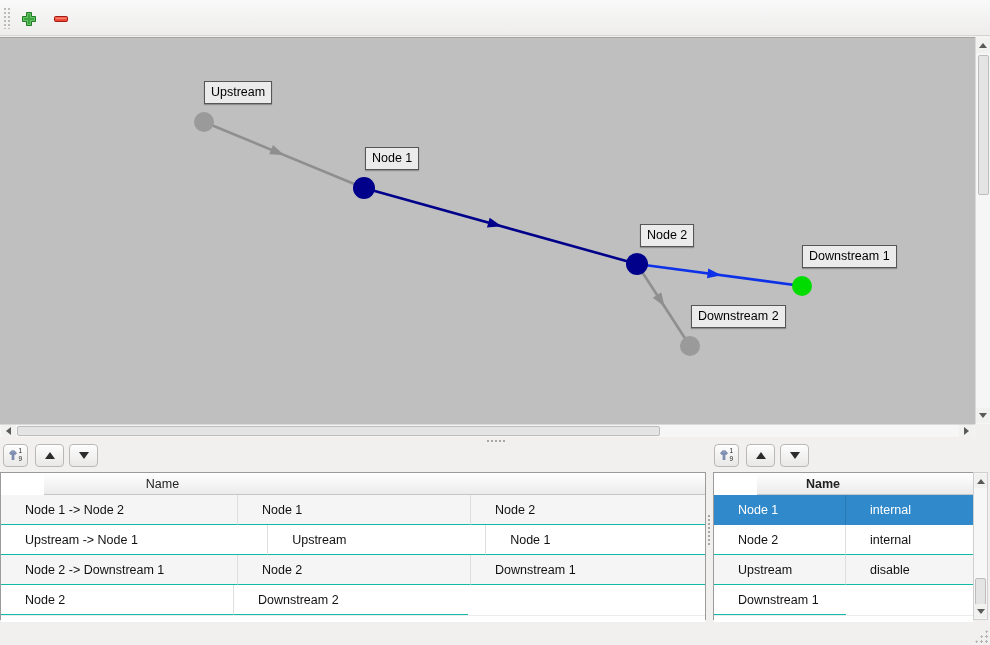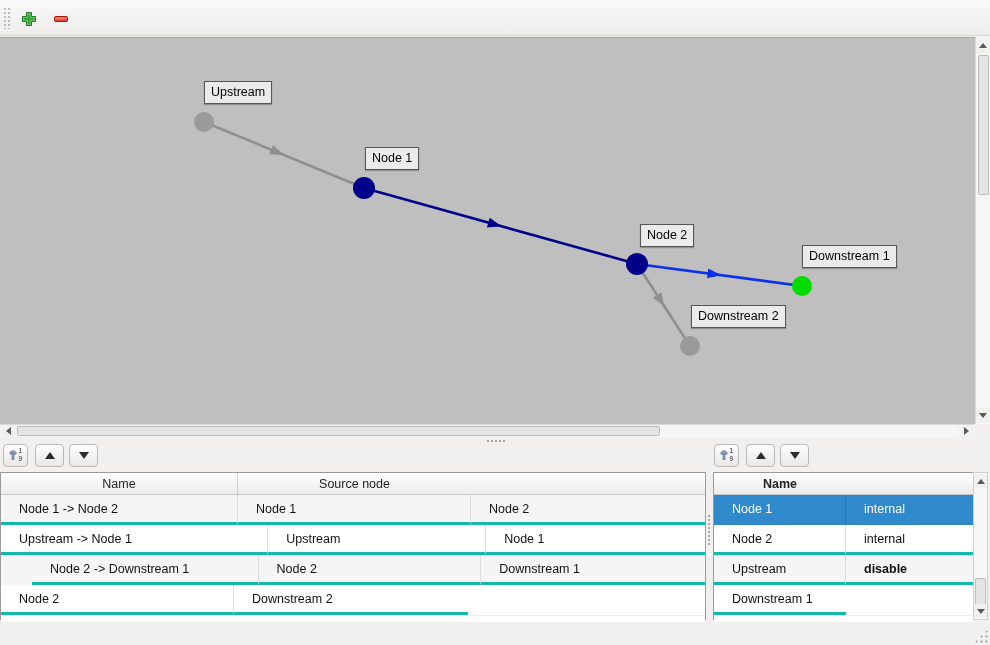--- a/index.html
+++ b/index.html
@@ -47,28 +47,28 @@
   .mini-btn { position:absolute; top:444px; height:23px; border:1px solid #b9b8b7; border-radius:4px;
     background:linear-gradient(#fdfdfd,#e9e8e7); box-shadow:inset 0 1px 0 #fff; cursor:pointer;
     display:flex; align-items:center; justify-content:center; }
   .tri-btn-up   { border-left:5px solid transparent; border-right:5px solid transparent; border-bottom:7px solid #2c2c2c; }
   .tri-btn-down { border-left:5px solid transparent; border-right:5px solid transparent; border-top:7px solid #2c2c2c; }
 
   
   .grid { position:absolute; top:472px; background:#fff; border:1px solid #9b9b9b; font-size:12.5px; color:#111; }
   .grid-l { left:0;  width:706px; height:148px; }
   .grid-r { left:713px; width:261px; height:148px; }
-  .g-head { display:flex; height:22px; background:linear-gradient(#ffffff,#ebebeb); border-bottom:1px solid #c6c6c6; }
+  .g-head { display:flex; height:22px; background:linear-gradient(#ffffff,#ebebeb); border-bottom:1px solid #c6c6c6;margin-left:43px; }
   .g-hcell { display:flex; align-items:center; justify-content:center; border-right:1px solid #d2d2d2; color:#222; }
   .g-hcell:last-child { border-right:none; }
   .grid-r .g-hcell { font-weight:bold; }
   .g-row { display:flex; height:30px; }
   .g-row:nth-child(odd)  { background:#ffffff; }
   .g-row:nth-child(even) { background:#f5f5f5; }
-  .g-cell { display:flex; align-items:center; padding-left:18px; border-right:1px solid #dedede; border-bottom:3px solid #14b8a6; overflow:hidden; white-space:nowrap; }
+  .g-cell { display:flex; align-items:center; padding-left:24px; border-right:1px solid #dedede; border-bottom:1px solid #14b8a6; overflow:hidden; white-space:nowrap; }
   .g-cell:last-child { border-right:none; }
   .g-row.selected, .g-row.selected:nth-child(odd) { background:#3089ca; color:#fff; }
   .g-row.selected .g-cell { border-right-color:#2a78b2; border-bottom-color:#3089ca; }
   .g-tail { height:7px; border-top:1px solid #ececec; background:#fff; }
 
   
   .sb-rt { position:absolute; left:973px; top:472px; width:15px; height:148px; background:#f7f7f7; border:1px solid #cfcfcf; }
   .sb-rt .sb-btn { left:0; width:13px; height:14px; }
   .sb-rt .sb-thumb { left:1px; width:11px; }
 
@@ -172,34 +172,33 @@
 <button class="mini-btn" style="left:746px; width:29px;">
     <div class="tri-btn-up"></div>
   </button>
 <button class="mini-btn" style="left:780px; width:29px;">
     <div class="tri-btn-down"></div>
   </button>
 
 <div class="grid grid-l">
   <div class="g-head">
     <div class="g-hcell" style="width:237px;">Name</div>
-    <div class="g-hcell" style="width:233px;">Source node</div>
   </div>
   <div class="g-row">
     <div class="g-cell" style="width:237px;">Node 1 -&gt; Node 2</div>
     <div class="g-cell" style="width:233px;">Node 1</div>
     <div class="g-cell" style="width:234px;">Node 2</div>
   </div>
   <div class="g-row">
     <div class="g-cell" style="width:286px;">Upstream -&gt; Node 1</div>
     <div class="g-cell" style="width:233px;">Upstream</div>
     <div class="g-cell" style="width:234px;">Node 1</div>
   </div>
   <div class="g-row">
-    <div class="g-cell" style="width:237px;margin-left:31px;">Node 2 -&gt; Downstream 1</div>
+    <div class="g-cell" style="width:237px;">Node 2 -&gt; Downstream 1</div>
     <div class="g-cell" style="width:233px;">Node 2</div>
     <div class="g-cell" style="width:234px;">Downstream 1</div>
   </div>
   <div class="g-row">
     <div class="g-cell" style="width:233px;">Node 2</div>
     <div class="g-cell" style="width:234px;">Downstream 2</div>
   </div>
   <div class="g-tail"></div>
 </div>
 
@@ -214,21 +213,21 @@
   <div class="g-row selected">
     <div class="g-cell" style="width:132px;">Node 1</div>
     <div class="g-cell" style="width:127px;">internal</div>
   </div>
   <div class="g-row">
     <div class="g-cell" style="width:132px;">Node 2</div>
     <div class="g-cell" style="width:127px;">internal</div>
   </div>
   <div class="g-row">
     <div class="g-cell" style="width:132px;">Upstream</div>
-    <div class="g-cell" style="width:127px;font-weight:bold;">disable</div>
+    <div class="g-cell" style="width:127px;">disable</div>
   </div>
   <div class="g-row">
     <div class="g-cell" style="width:132px;">Downstream 1</div>
   </div>
   <div class="g-tail"></div>
 </div>
 
 <div class="sb-rt">
   <div class="sb-btn" style="top:1px;">
       <div class="tri tri-up"></div>

